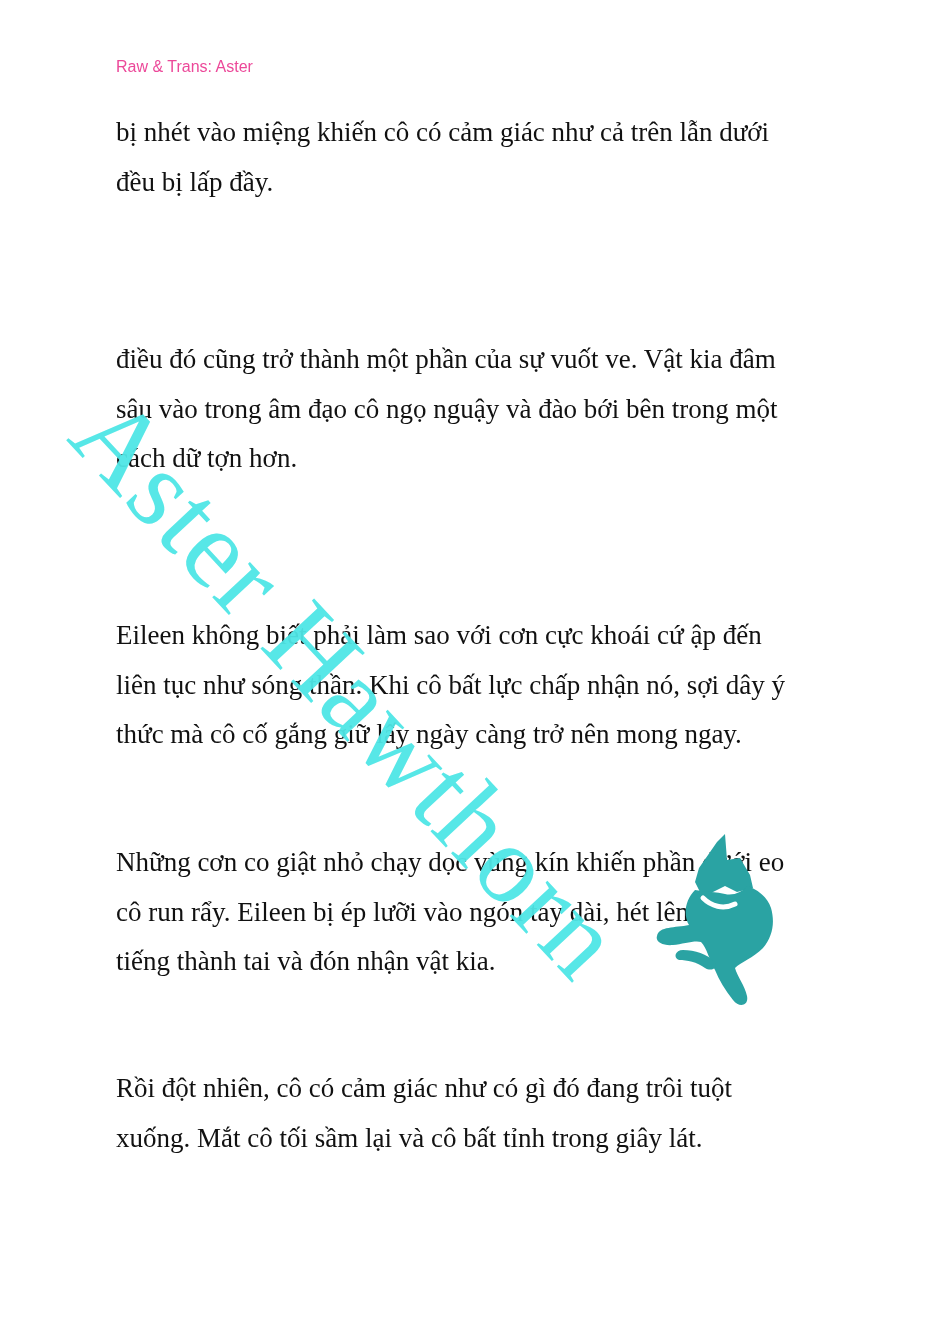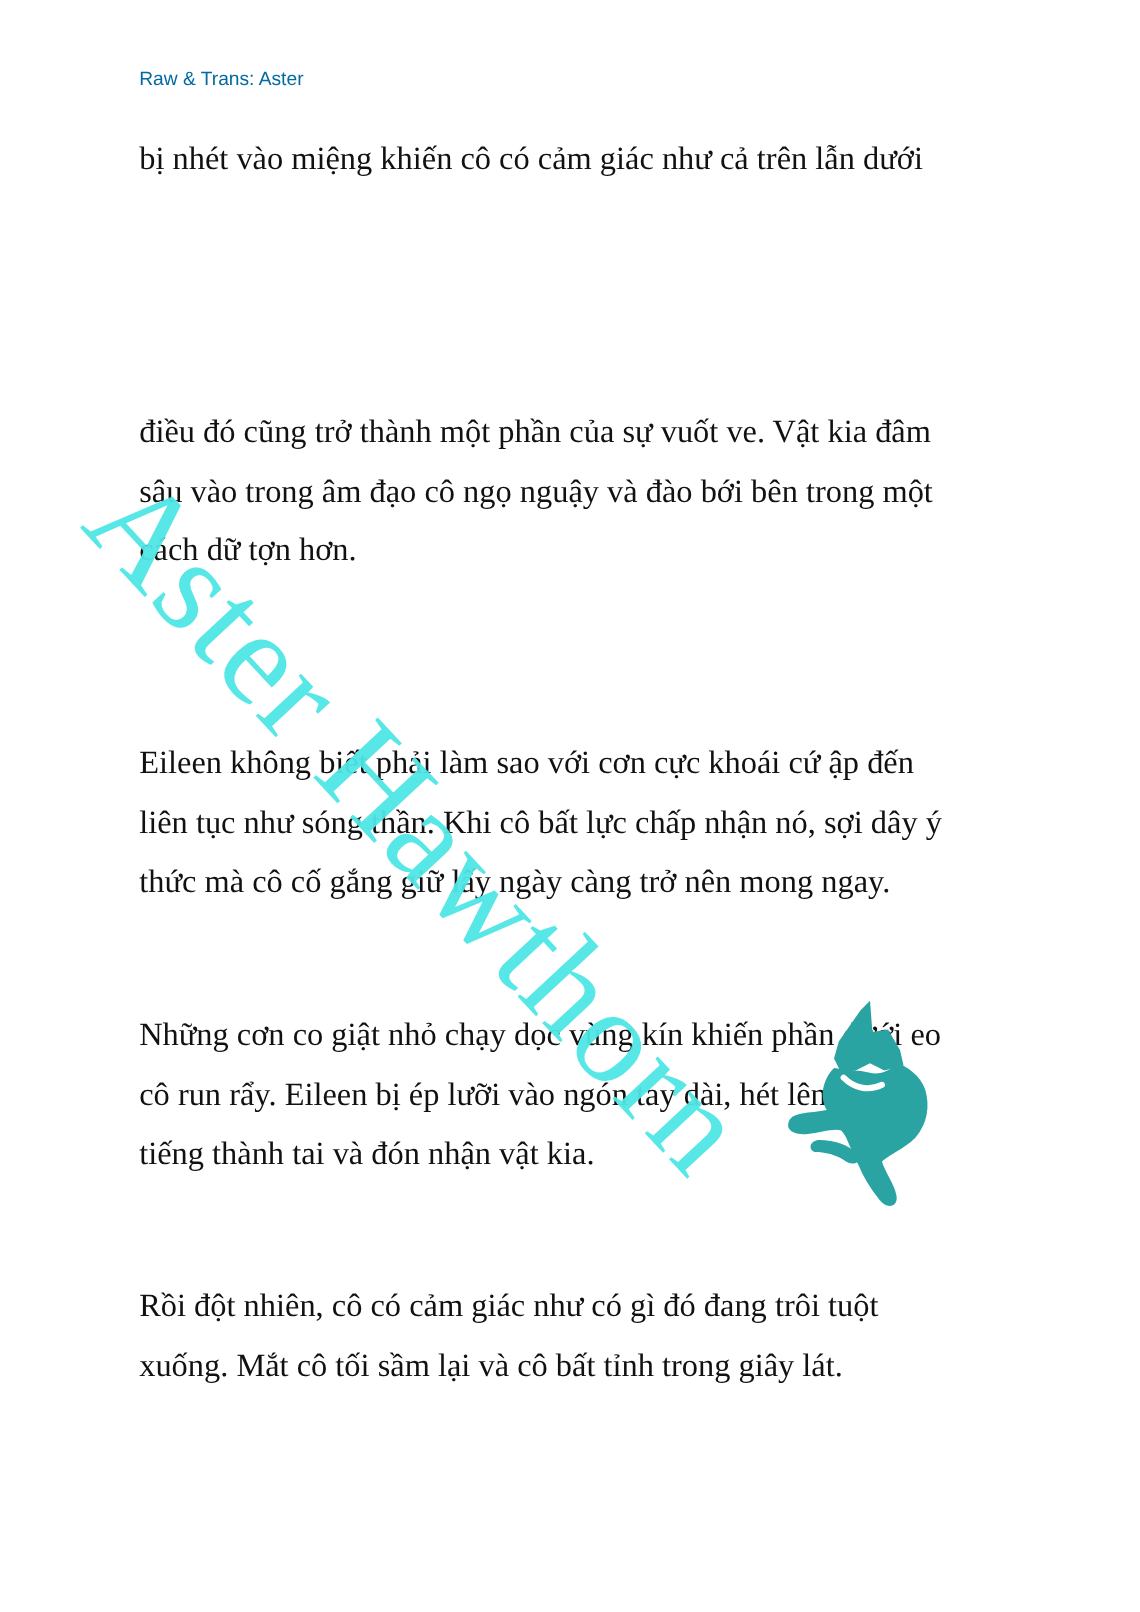--- a/index.html
+++ b/index.html
@@ -13,21 +13,21 @@
       height: 1343px;
       background: #ffffff;
       overflow: hidden;
     }
     .header {
       position: absolute;
       left: 116px;
       top: 58px;
       font-family: "Liberation Sans", sans-serif;
       font-size: 16px;
-      color: #0369a1;
+      color: #ec4899;
     }
     .body-text {
       position: absolute;
       left: 116px;
       width: 730px;
       font-family: "Liberation Serif", serif;
       font-size: 27px;
       line-height: 49.5px;
       color: #111111;
       z-index: 1;
@@ -60,20 +60,21 @@
 </head>
 <body>
 
 <div class="page">
 
   <div class="header">Raw &amp; Trans: Aster</div>
 
   <div class="body-text">
     <div class="para" style="top:108px;">
       <span class="line">bị nhét vào miệng khiến cô có cảm giác như cả trên lẫn dưới</span>
+      <span class="line">đều bị lấp đầy.</span>
     </div>
     <div class="para" style="top:335px;">
       <span class="line">điều đó cũng trở thành một phần của sự vuốt ve. Vật kia đâm</span>
       <span class="line">sâu vào trong âm đạo cô ngọ nguậy và đào bới bên trong một</span>
       <span class="line">cách dữ tợn hơn.</span>
     </div>
     <div class="para" style="top:611px;">
       <span class="line">Eileen không biết phải làm sao với cơn cực khoái cứ ập đến</span>
       <span class="line">liên tục như sóng thần. Khi cô bất lực chấp nhận nó, sợi dây ý</span>
       <span class="line">thức mà cô cố gắng giữ lấy ngày càng trở nên mong ngay.</span>

